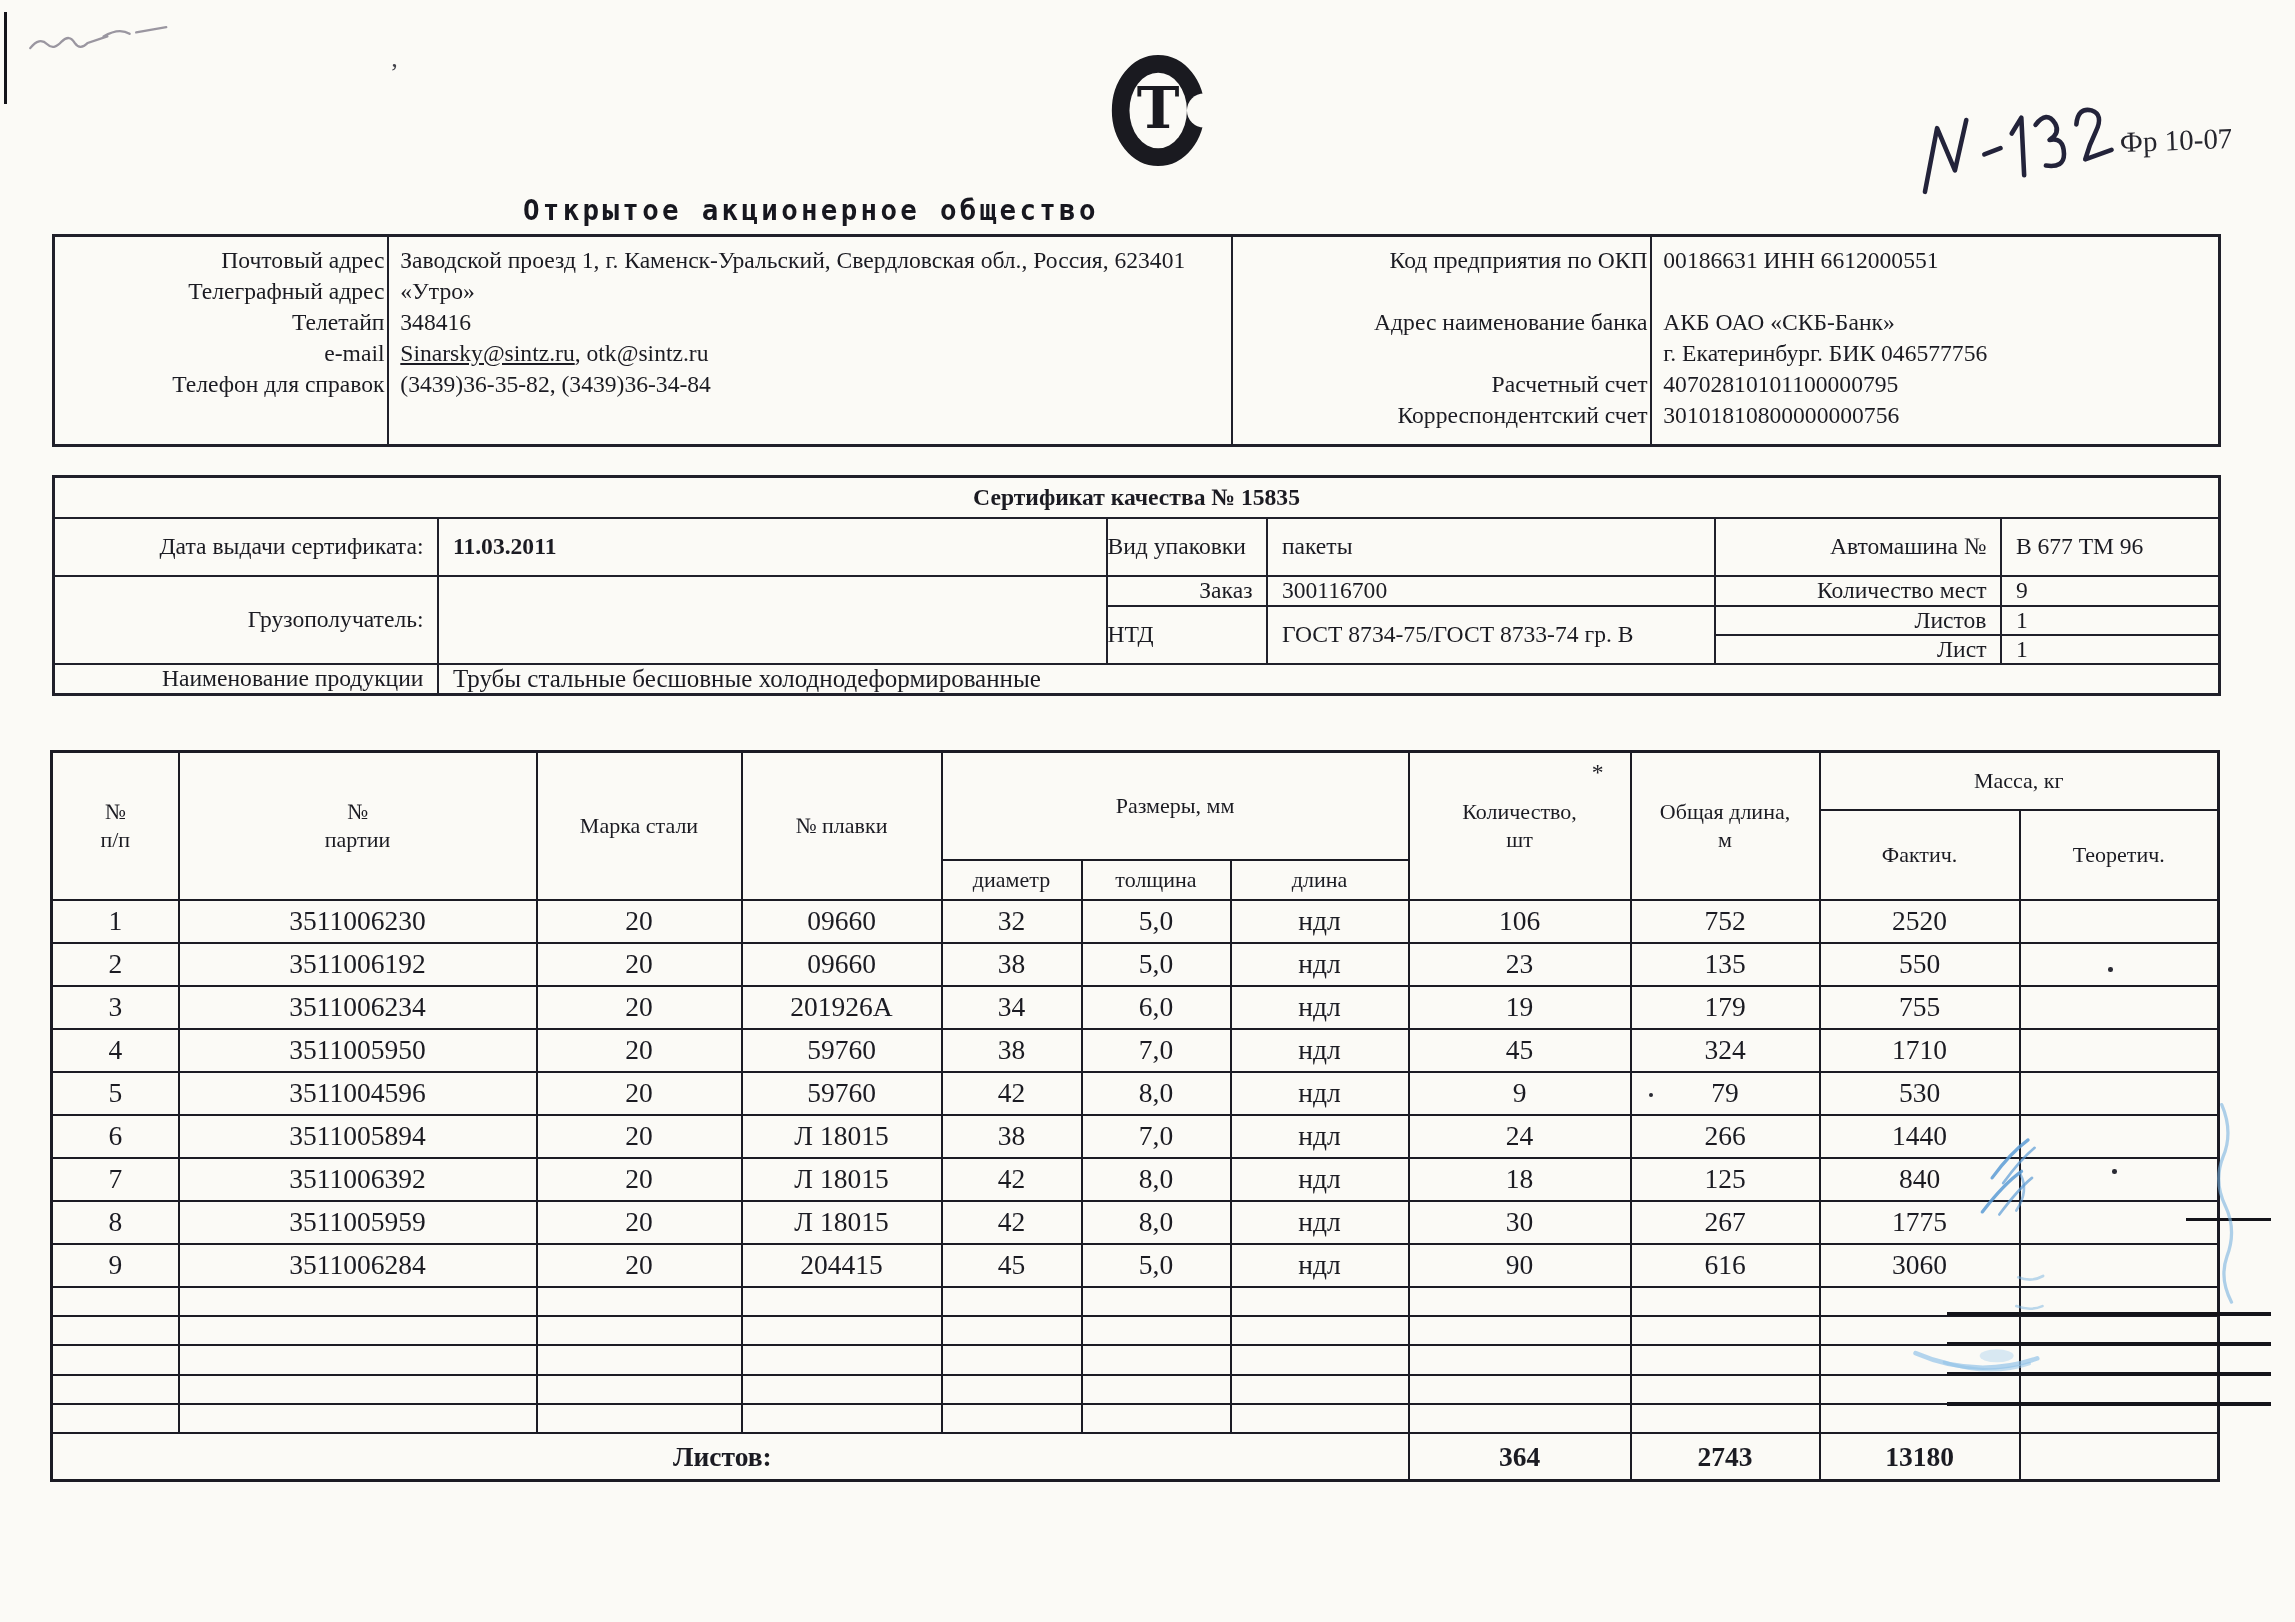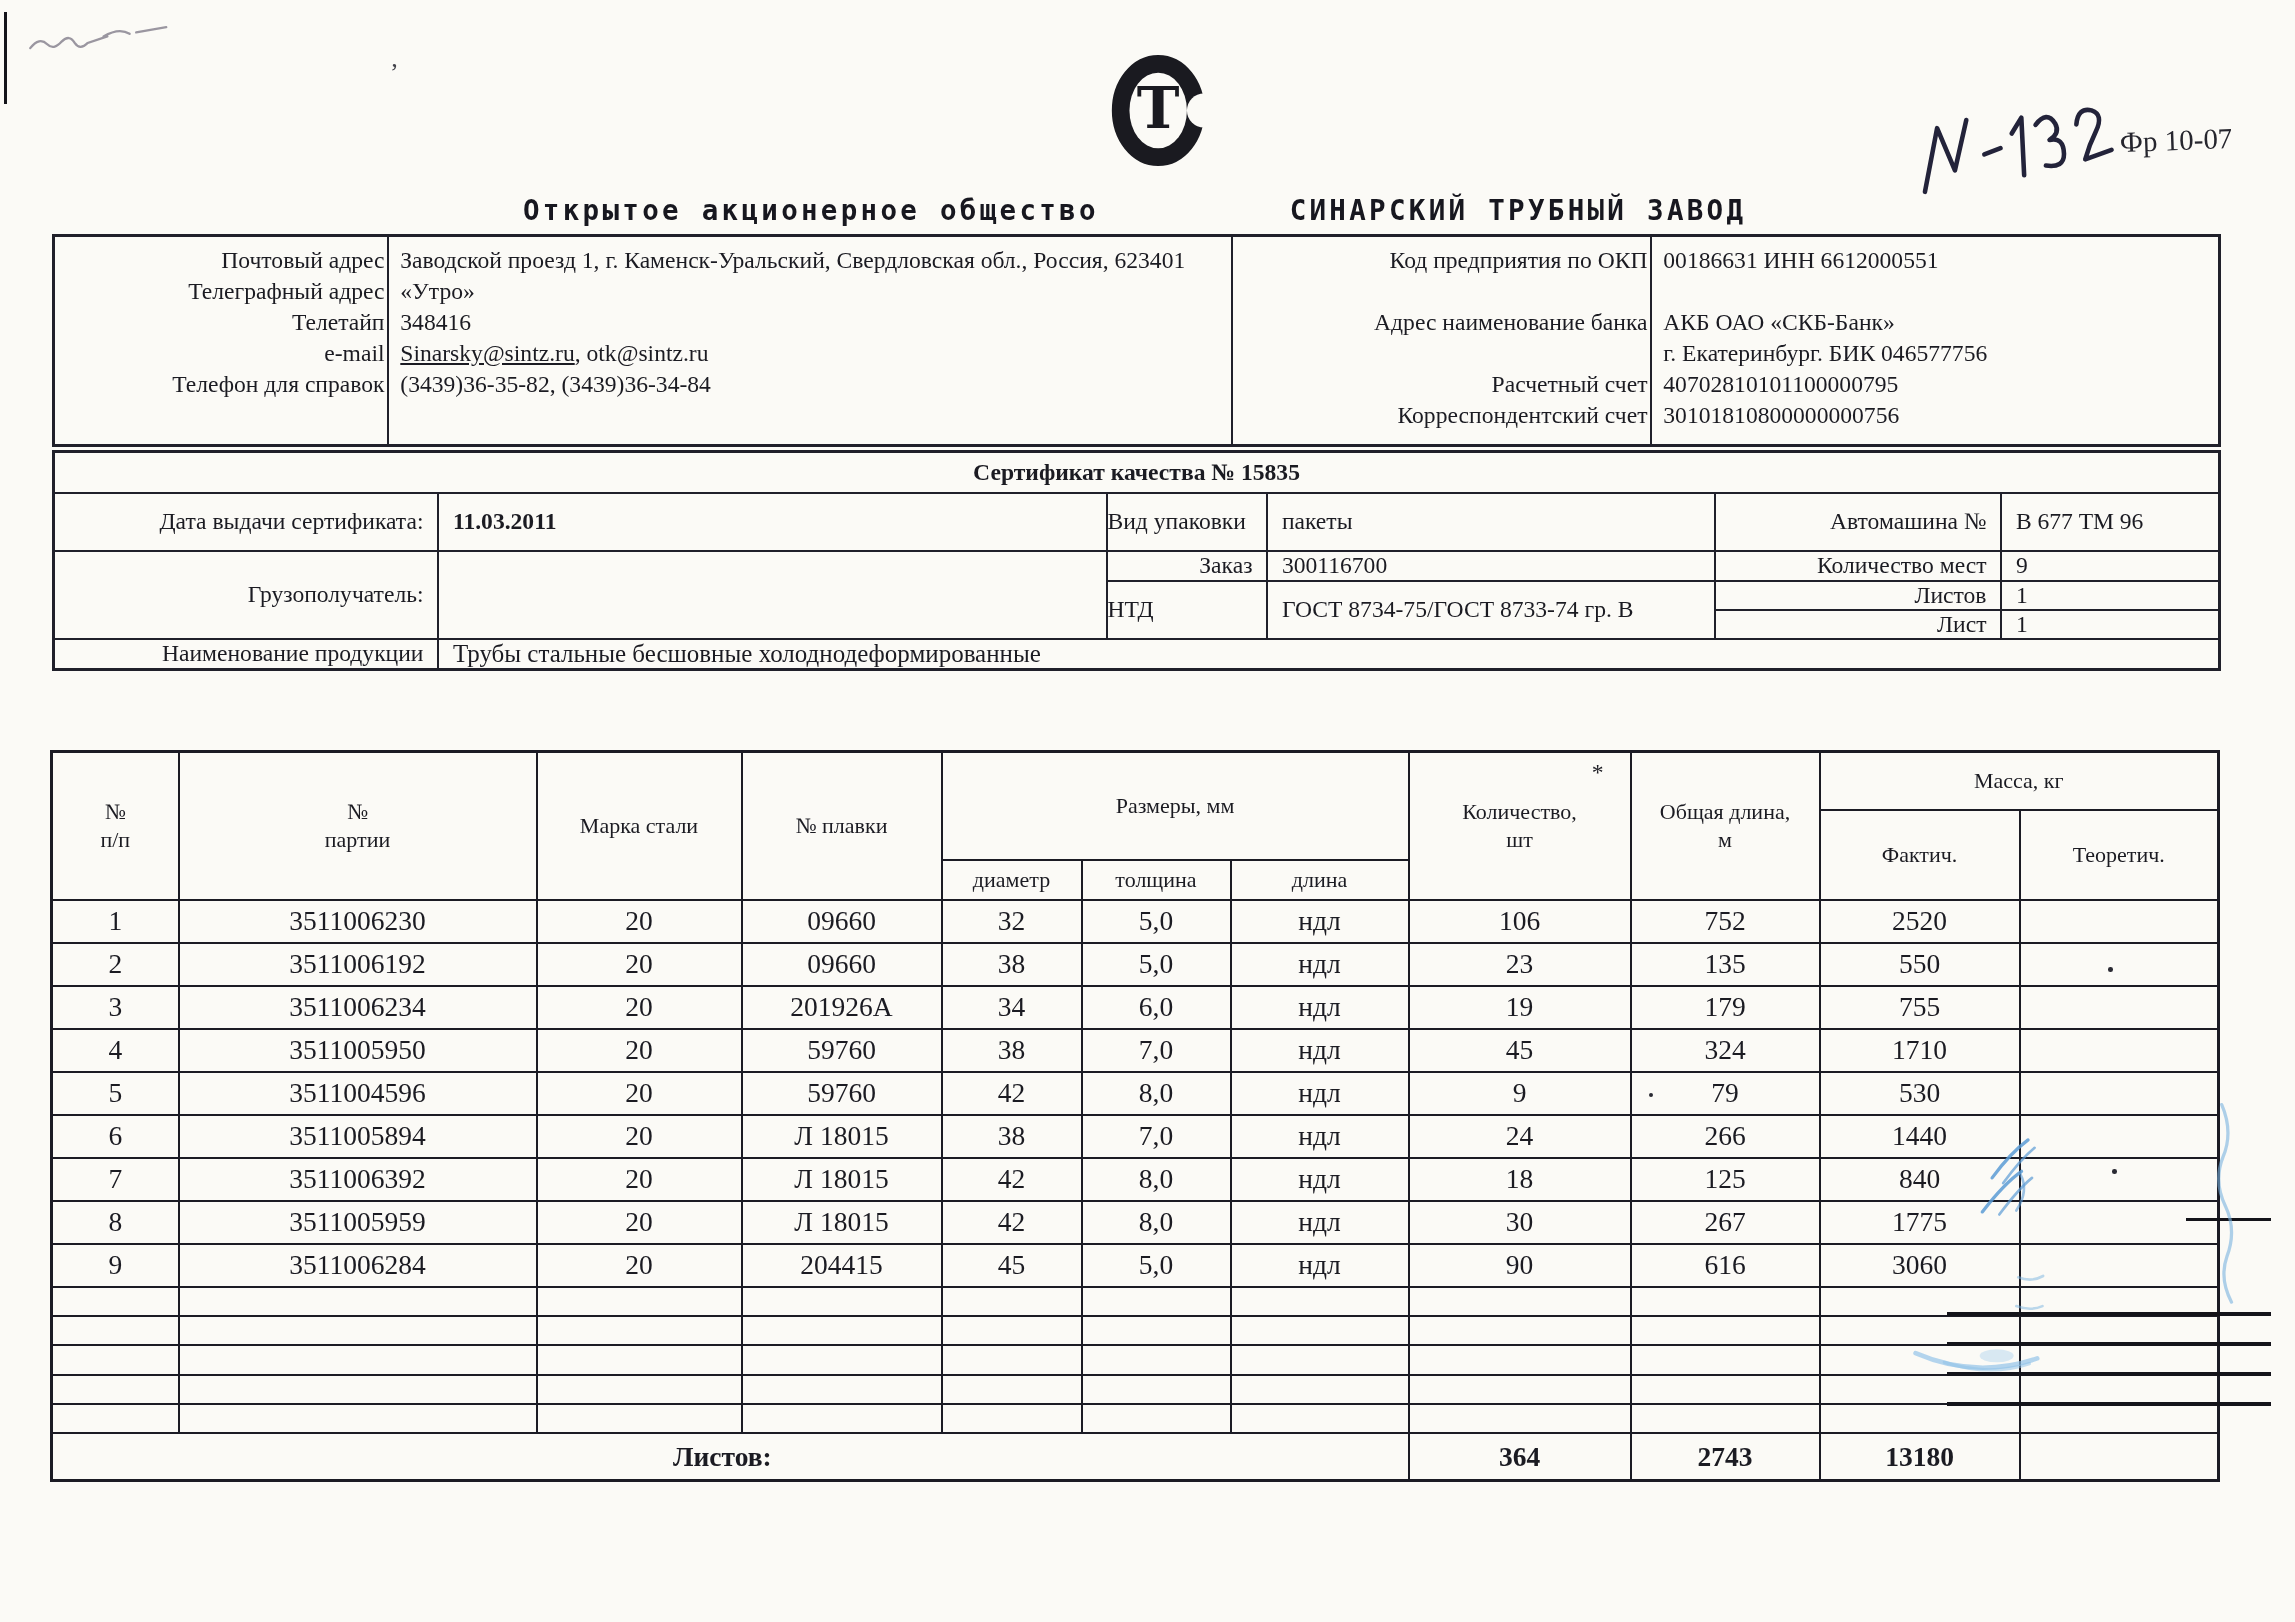--- a/index.html
+++ b/index.html
@@ -22,21 +22,21 @@
   table{border-collapse:collapse;table-layout:fixed;}
   td,th{padding:0;font-weight:normal;overflow:hidden;}
   
   #addr{position:absolute;left:52px;top:234px;width:2166px;height:213px;border:3.3px solid #20202a;}
   #addr td{border:2px solid #20202a;vertical-align:top;padding-top:7.9px;font-size:23.6px;line-height:31px;}
   .lblcol{text-align:right;padding-right:2px;}
   .valcol{text-align:left;padding-left:11.8px;}
   .ln{height:31px;white-space:nowrap;}
   .u{text-decoration:underline;}
   
-  #cert{position:absolute;left:52px;top:450px;width:2166px;border:3.3px solid #20202a;}
+  #cert{position:absolute;left:52px;top:475px;width:2166px;border:3.3px solid #20202a;}
   #cert td{border:2px solid #20202a;font-size:23.6px;vertical-align:middle;white-space:nowrap;}
   #cert .r{text-align:right;padding-right:13px;}
   #cert .l{text-align:left;padding-left:14.4px;}
   #cert .c{text-align:left;}
   .cert-title{font-size:26px;font-weight:bold;text-align:center;}
   .bold{font-weight:bold;}
   
   #main{position:absolute;left:50px;top:750px;width:2168px;border:3.3px solid #1b1b24;}
   #main th,#main td{border:2px solid #1b1b24;text-align:center;vertical-align:middle;}
   #main th{font-size:22px;font-weight:normal;}
@@ -72,21 +72,20 @@
   <div id="logo">
     <svg width="105" height="111" viewBox="0 0 160 170">
       <ellipse cx="78" cy="85" rx="56" ry="70" fill="none" stroke="#1a1a20" stroke-width="30"></ellipse>
       <circle cx="148" cy="85" r="26" fill="#fbfaf6"></circle>
       <ellipse cx="78" cy="85" rx="44" ry="58" fill="#fbfaf6"></ellipse>
       <text x="78" y="112" text-anchor="middle" font-family="DejaVu Serif, serif" font-weight="bold" font-size="88" fill="#1a1a20">Т</text>
     </svg>
   </div>
 
   <div class="co-line" style="left:523px;top:194px;width:563px;">Открытое акционерное общество</div>
-  <div class="co-line" style="left:1276px;top:194px;width:484px;">СИНАРСКИЙ ТРУБНЫЙ ЗАВОД</div>
 
   <div id="hand-num">
     <svg width="222" height="105" viewBox="0 0 340 160">
       <g transform="rotate(-8 170 80)" stroke="#23233a" stroke-width="7" fill="none" stroke-linecap="round" stroke-linejoin="round">
         <path d="M14,122 L46,28 L64,96 L92,22"></path>
         <path d="M112,78 L138,72"></path>
         <path d="M158,52 L176,30 L168,118"></path>
         <path d="M196,44 q20,-20 30,2 q6,16 -12,24 q22,-2 19,24 q-3,22 -30,14"></path>
         <path d="M258,52 q6,-26 26,-18 q18,9 2,33 q-13,19 -22,40 l42,-9"></path>
       </g>

